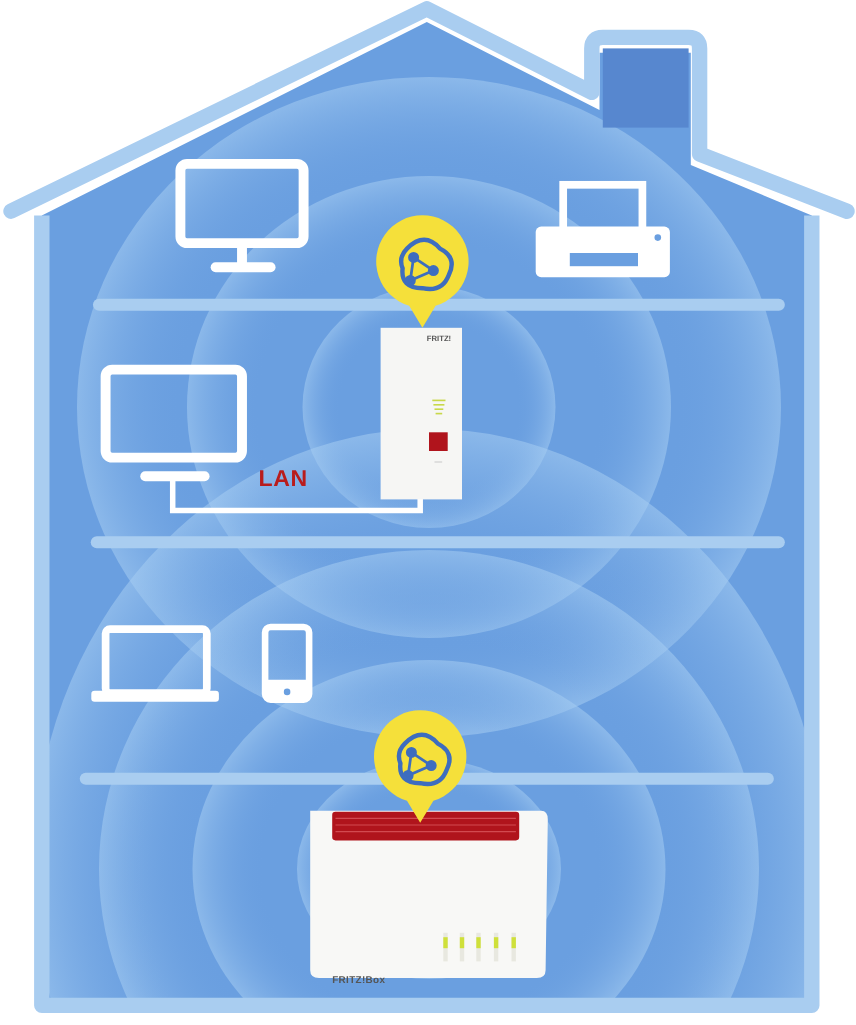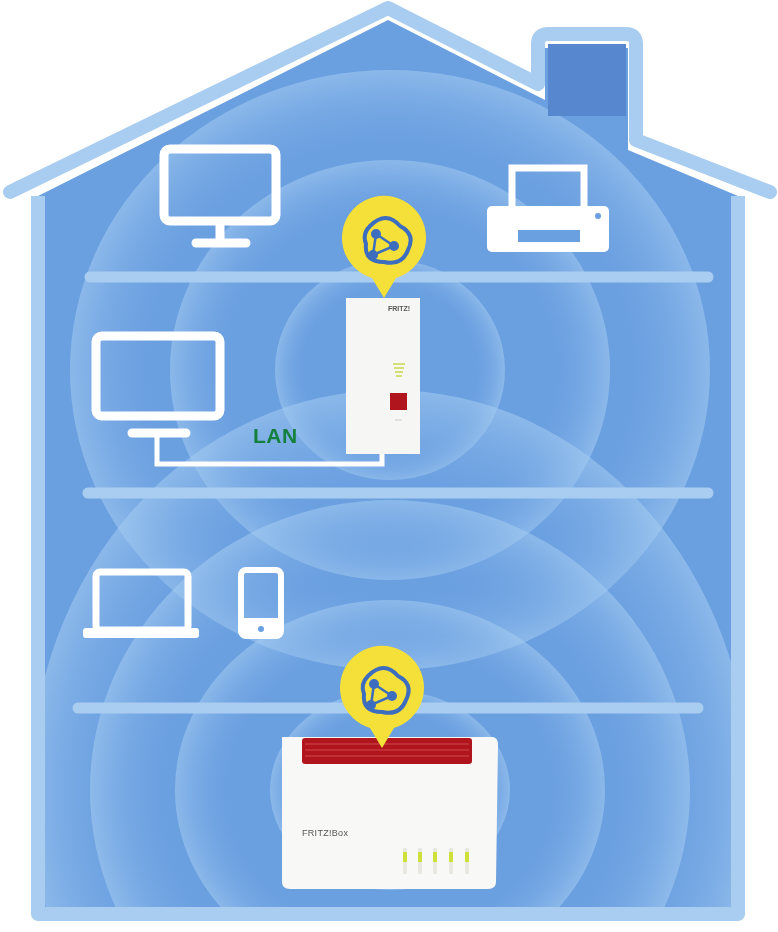--- a/index.html
+++ b/index.html
@@ -1,20 +1,20 @@
 <!DOCTYPE html>
 <html><head>
 <meta charset="utf-8">
 <style>
   html,body{margin:0;padding:0;background:#ffffff;}
   body{width:778px;height:932px;position:relative;overflow:hidden;font-family:"Liberation Sans",sans-serif;}
   svg{position:absolute;left:0;top:0;}
-  .lan-label{position:absolute;left:253px;top:424px;color:#15803d;font-weight:bold;font-size:21px;letter-spacing:0.5px;}
+  .lan-label{position:absolute;left:235px;top:424px;color:#b91c1c;font-weight:bold;font-size:21px;letter-spacing:0.5px;}
   .brand-small{position:absolute;left:388px;top:305px;font-size:7px;font-weight:bold;color:#555;}
-  .brand-box{position:absolute;left:302px;top:828px;font-size:9px;font-weight:normal;color:#555;letter-spacing:0.3px;}
+  .brand-box{position:absolute;left:302px;top:886px;font-size:9px;font-weight:bold;color:#555;letter-spacing:0.3px;}
 </style>
 </head>
 <body>
 
 <svg width="778" height="932" viewBox="0 0 778 932">
   <defs>
     <clipPath id="houseClip">
       <path d="M38 196 L388 20 L545 100 L545 48 L628 48 L628 150 L738 196 L738 914 L38 914 Z"></path>
     </clipPath>
     <radialGradient id="wv" cx="50%" cy="50%" r="50%">

